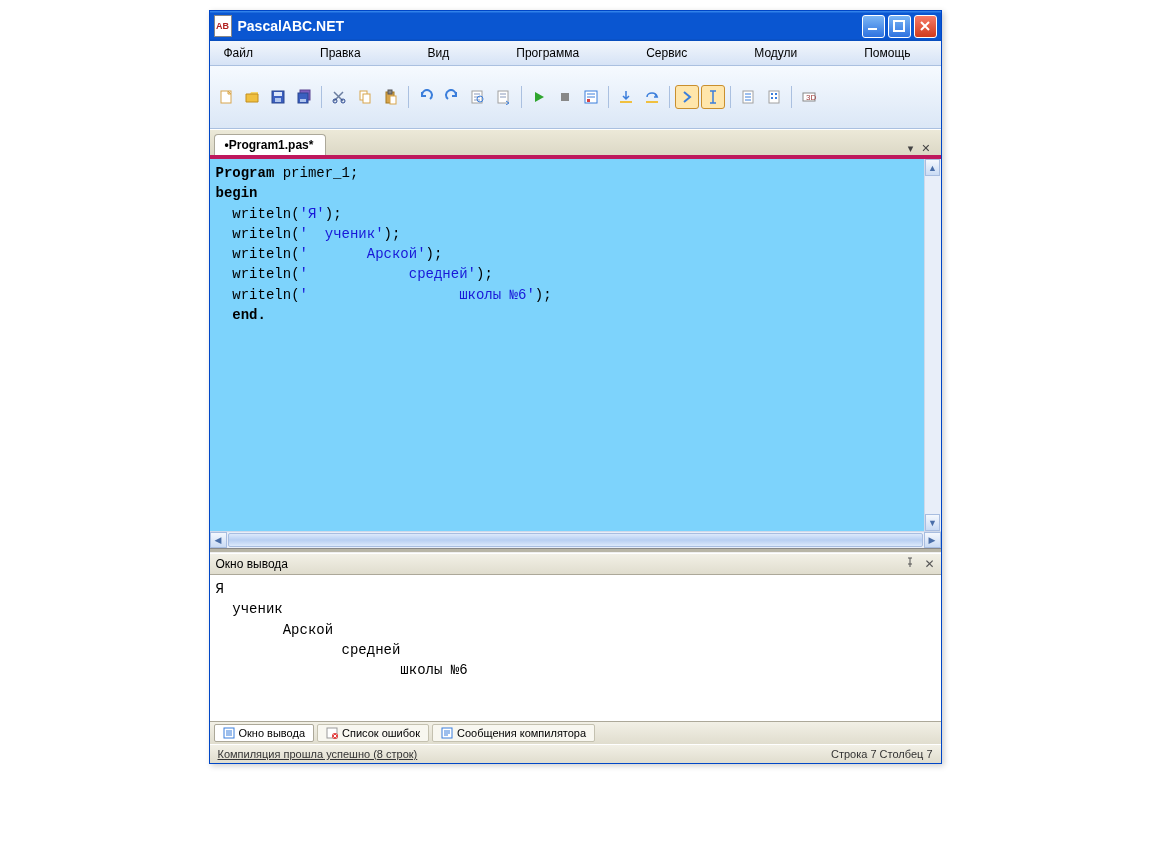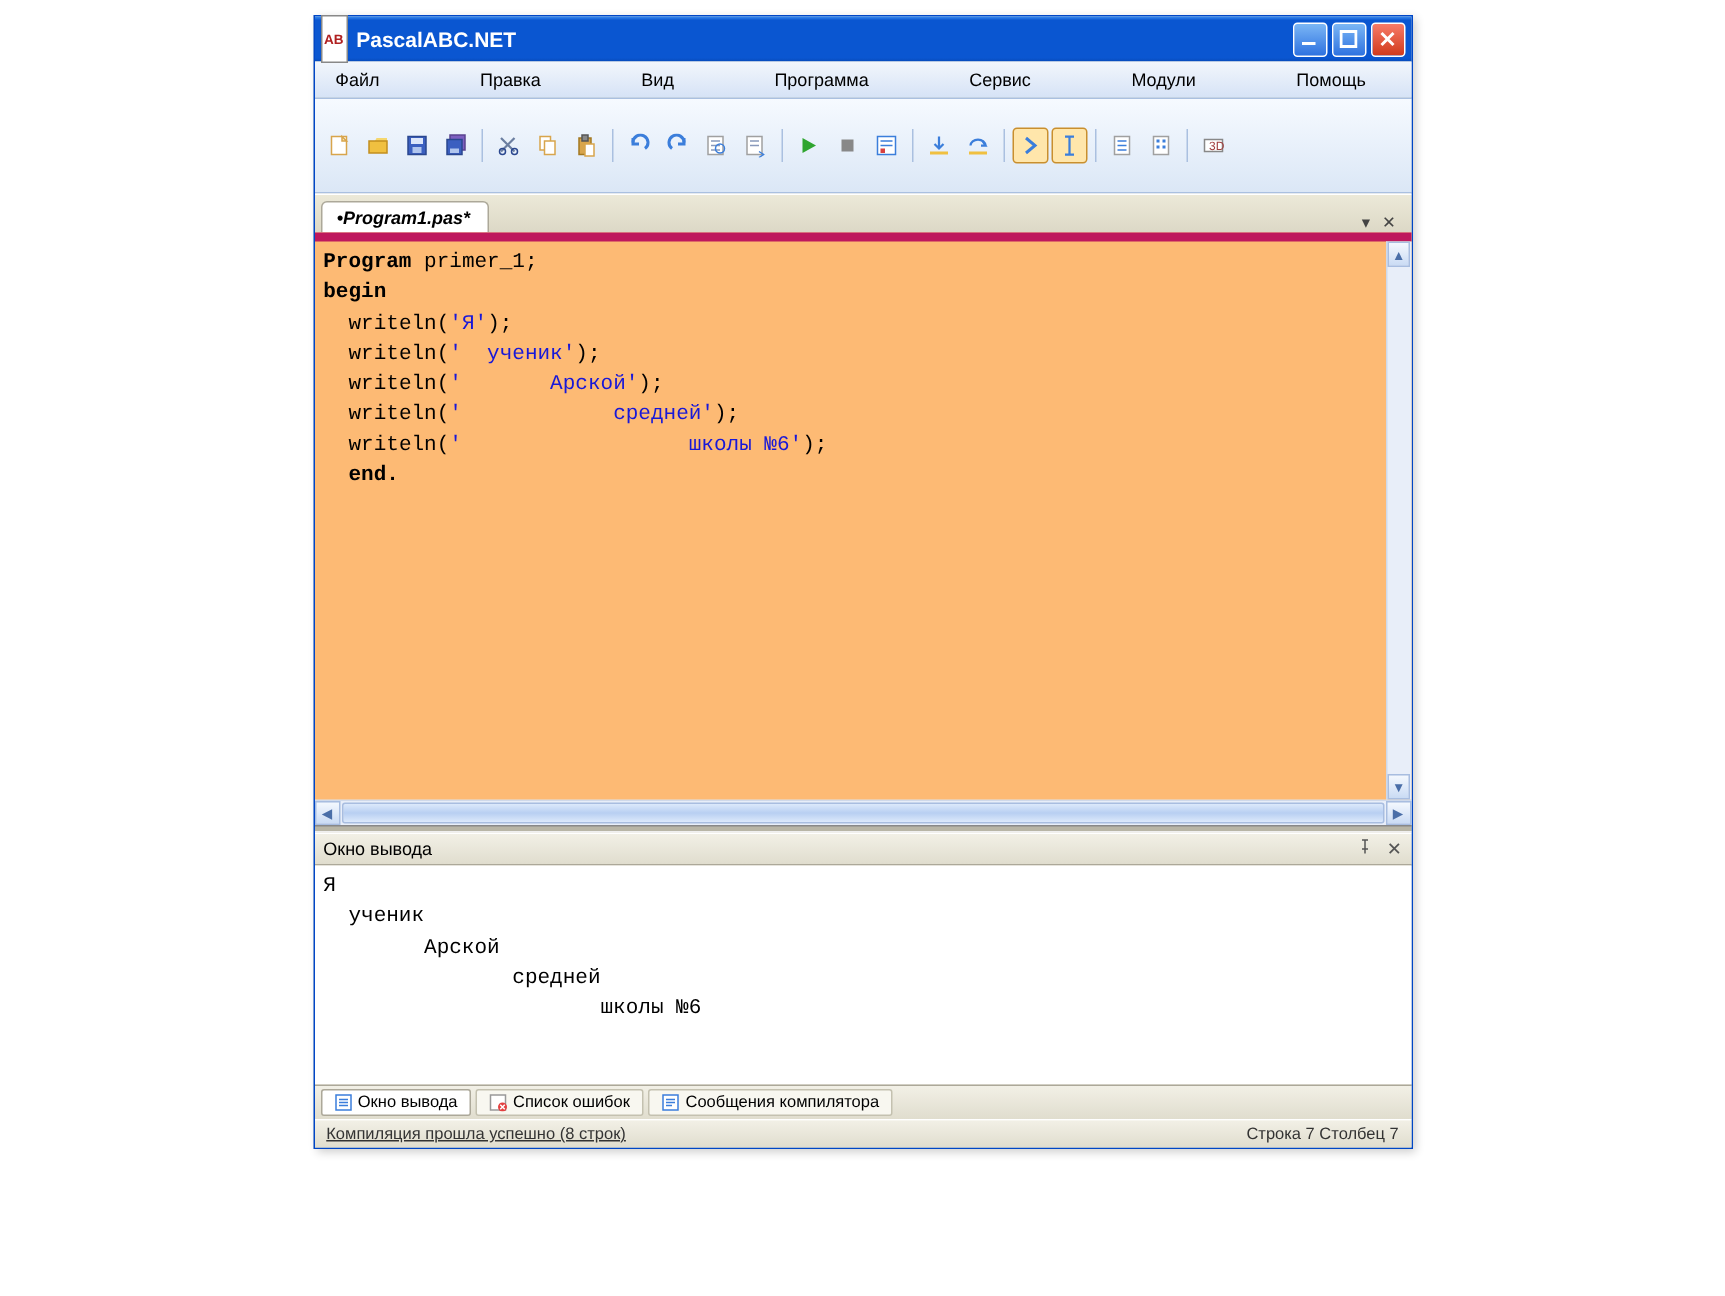--- a/index.html
+++ b/index.html
@@ -24,21 +24,21 @@
     background: linear-gradient(to bottom, #3a8cf0 0%, #0a56d1 8%, #0a56d1 50%, #0a56d1 92%, #074bba 100%);
     height: 30px;
     display: flex;
     align-items: center;
     color: #fff;
     font-weight: bold;
     font-size: 14px;
     padding: 0 4px 0 4px;
   }
   .titlebar .appicon {
-    width: 18px; height: 32px;
+    width: 18px; height: 22px;
     background: #fff;
     border: 1px solid #888;
     margin-right: 6px;
     display: inline-flex;
     align-items: center;
     justify-content: center;
     font-size: 9px;
     color: #b02020;
   }
   .titlebar .title { flex: 1; }
@@ -112,36 +112,35 @@
     background: #fff;
     border: 1px solid #aca899;
     border-bottom: none;
     border-radius: 4px 4px 0 0;
     padding: 3px 12px 3px 10px;
     font-weight: bold;
     font-size: 12px;
     display: inline-flex;
     align-items: center;
     gap: 4px;
-    font-style: italic;
   }
   .tabrow .tabactions {
     margin-left: auto;
     display: flex;
     gap: 8px;
     align-items: center;
     padding-right: 6px;
     color: #444;
     font-size: 11px;
   }
 
   
   .editor-wrap {
-    border-top: 6px solid #be185d;
-    background: #fdba74;
+    border-top: 4px solid #be185d;
+    background: #7dd3fc;
     position: relative;
     display: flex;
   }
   .editor {
     flex: 1;
     height: 372px;
     overflow: hidden;
     padding: 4px 6px;
     font-family: "Courier New", monospace;
     font-size: 14px;

